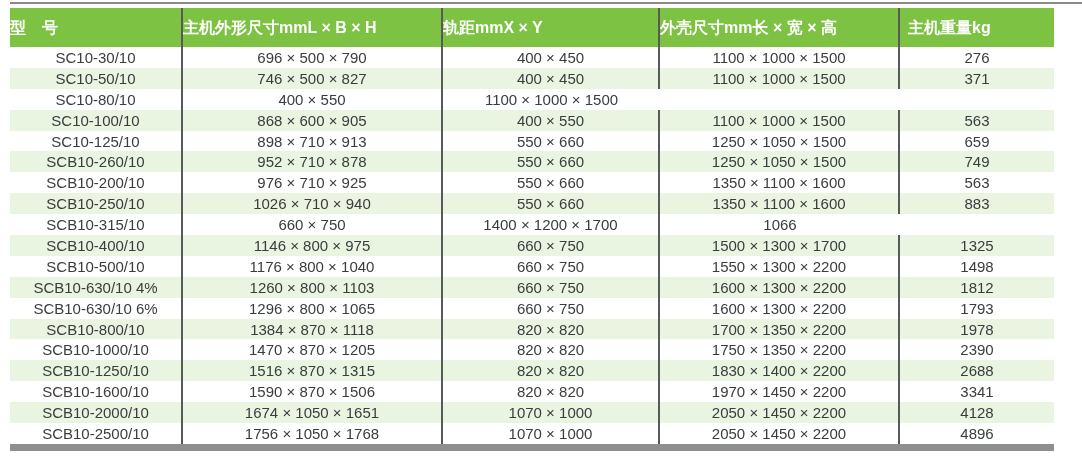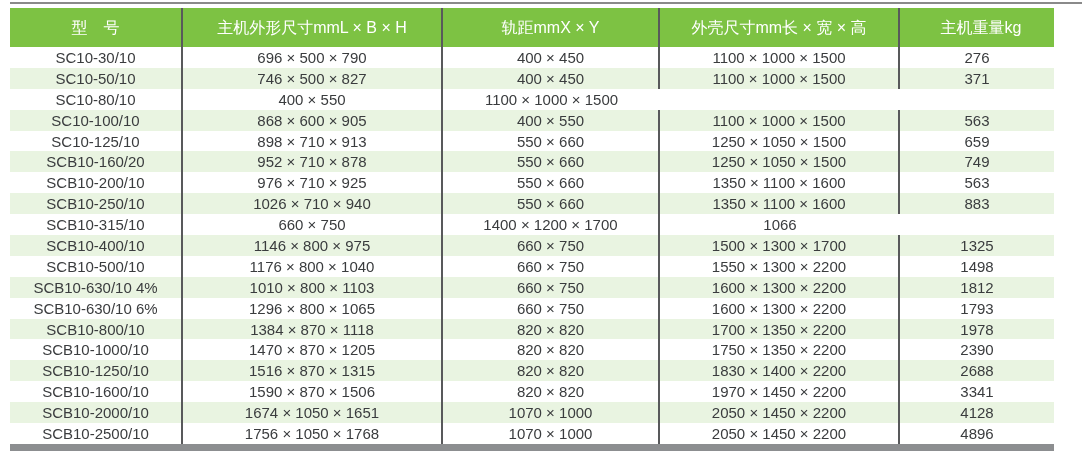--- a/index.html
+++ b/index.html
@@ -30,22 +30,22 @@
     display: grid;
     grid-template-columns: 173px 260px 217px 240px 154px;
   }
   .thead-row {
     background: var(--header-bg, #7dc243);
     height: 39px;
   }
   .th {
     color: #ffffff;
     font-size: 16px;
-    font-weight: normal;
-    text-align: center;
+    font-weight: bold;
+    text-align: left;
     line-height: 39px;
     white-space: nowrap;
     overflow: hidden;
     border-right: 2px solid var(--separator, #58595b);
   }
   .th:last-child { border-right: none; padding-left: 8px; }
   .tbody {
     display: flex;
     flex-direction: column;
     height: 397px;
@@ -111,21 +111,21 @@
         <div class="td">563</div>
       </div>
       <div class="tr">
         <div class="td">SC10-125/10</div>
         <div class="td">898 × 710 × 913</div>
         <div class="td">550 × 660</div>
         <div class="td">1250 × 1050 × 1500</div>
         <div class="td">659</div>
       </div>
       <div class="tr alt">
-        <div class="td">SCB10-160/20</div>
+        <div class="td">SCB10-260/10</div>
         <div class="td">952 × 710 × 878</div>
         <div class="td">550 × 660</div>
         <div class="td">1250 × 1050 × 1500</div>
         <div class="td">749</div>
       </div>
       <div class="tr">
         <div class="td">SCB10-200/10</div>
         <div class="td">976 × 710 × 925</div>
         <div class="td">550 × 660</div>
         <div class="td">1350 × 1100 × 1600</div>
@@ -153,21 +153,21 @@
       </div>
       <div class="tr">
         <div class="td">SCB10-500/10</div>
         <div class="td">1176 × 800 × 1040</div>
         <div class="td">660 × 750</div>
         <div class="td">1550 × 1300 × 2200</div>
         <div class="td">1498</div>
       </div>
       <div class="tr alt">
         <div class="td">SCB10-630/10 4%</div>
-        <div class="td">1010 × 800 × 1103</div>
+        <div class="td">1260 × 800 × 1103</div>
         <div class="td">660 × 750</div>
         <div class="td">1600 × 1300 × 2200</div>
         <div class="td">1812</div>
       </div>
       <div class="tr">
         <div class="td">SCB10-630/10 6%</div>
         <div class="td">1296 × 800 × 1065</div>
         <div class="td">660 × 750</div>
         <div class="td">1600 × 1300 × 2200</div>
         <div class="td">1793</div>

